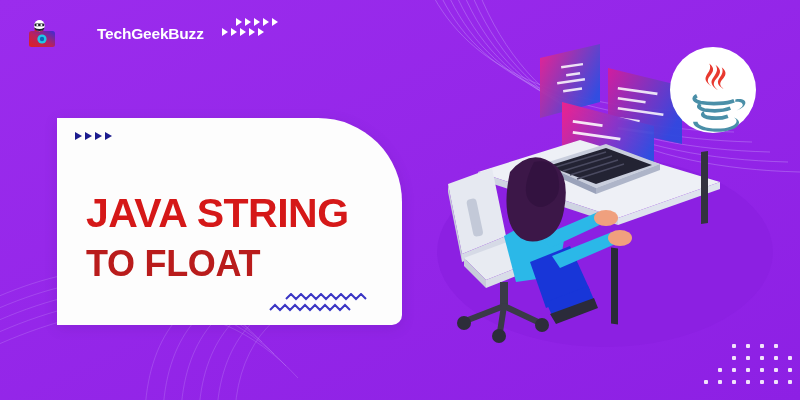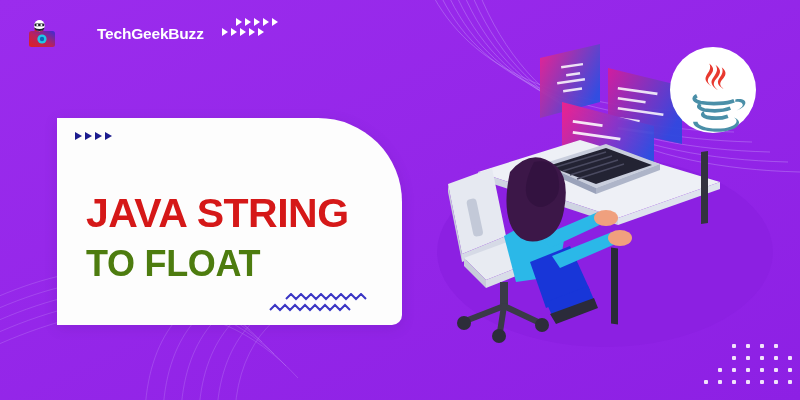--- a/index.html
+++ b/index.html
@@ -55,21 +55,21 @@
     border-left:7px solid #1c1c8e;
   }
   .title{
     position:absolute;left:29px;top:75px;
     color:#d51818;
     font-size:41px;font-weight:bold;letter-spacing:-0.5px;line-height:1;
     font-family:"Liberation Sans",sans-serif;
   }
   .subtitle{
     position:absolute;left:29px;top:128px;
-    color:#4d7c0f;
+    color:#b91c1c;
     font-size:36px;font-weight:bold;letter-spacing:-0.3px;line-height:1;
     font-family:"Liberation Sans",sans-serif;
   }
   .zig{position:absolute;right:24px;bottom:10px;}
 
   
   .illus{position:absolute;left:430px;top:40px;width:370px;height:330px;}
 </style>
 </head>
 <body>

